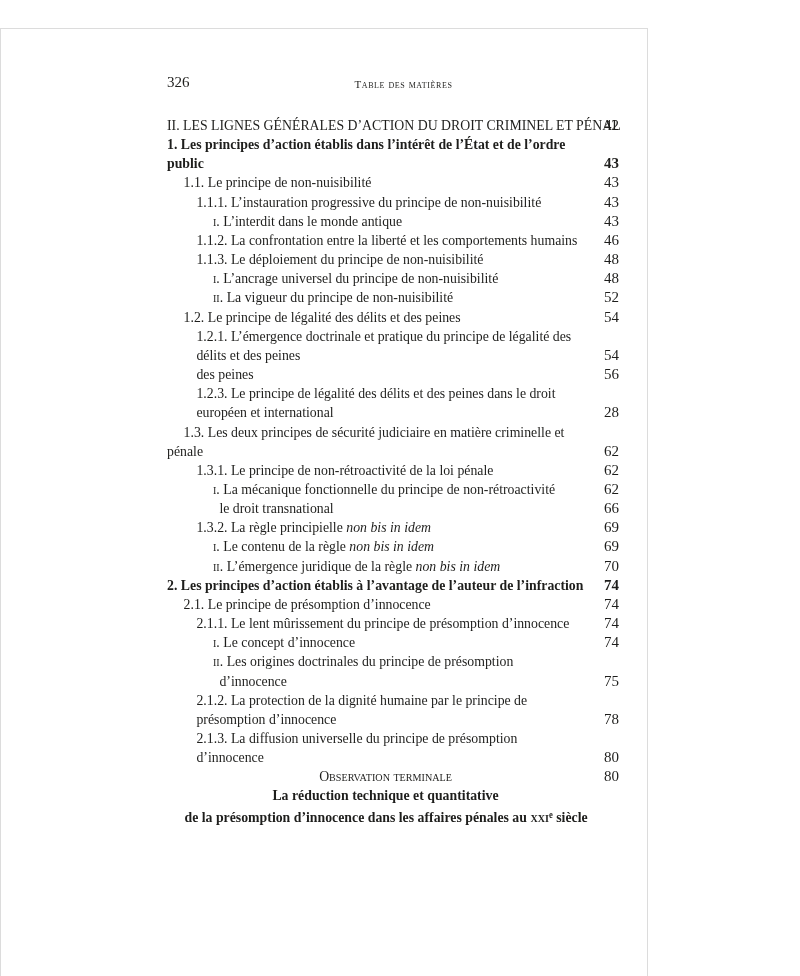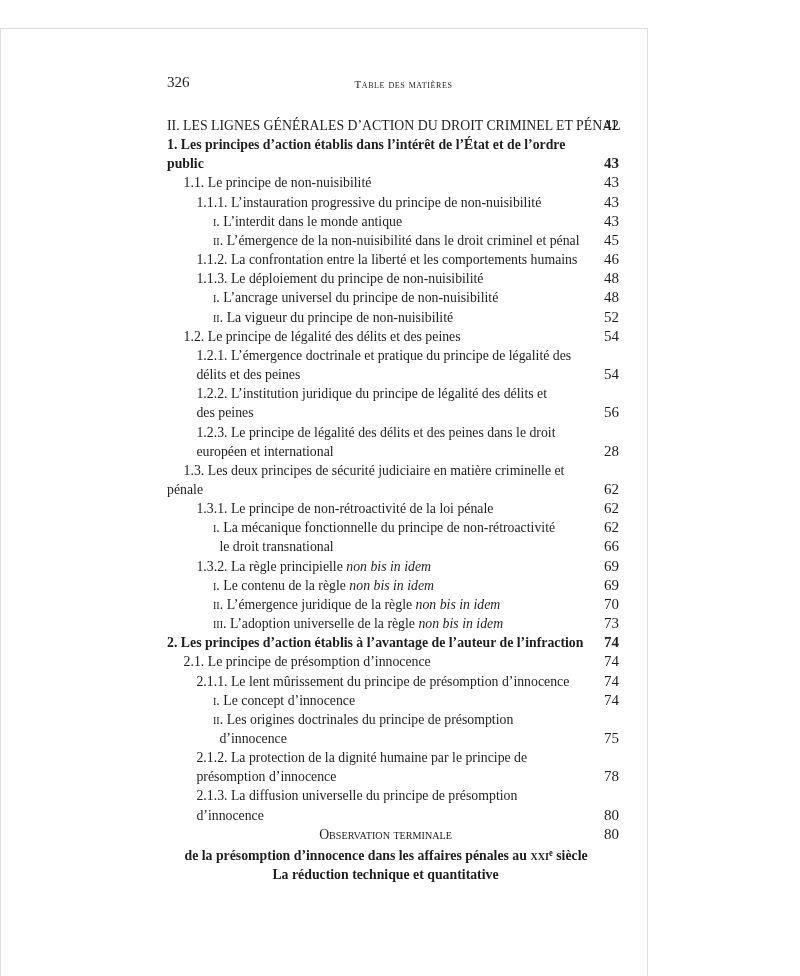--- a/index.html
+++ b/index.html
@@ -125,24 +125,20 @@
         <span class="toc-page">43</span>
       </div>
       <div class="toc-row ind2">
         <span class="toc-text"><span>1.1.1. L’instauration progressive du principe de non-nuisibilité</span></span>
         <span class="toc-page">43</span>
       </div>
       <div class="toc-row ind3">
         <span class="toc-text"><span class="sc">i. </span><span>L’interdit dans le monde antique</span></span>
         <span class="toc-page">43</span>
       </div>
-      <div class="toc-row ind3">
-        <span class="toc-text"><span class="sc">ii. </span><span>L’émergence de la non-nuisibilité dans le droit criminel et pénal</span></span>
-        <span class="toc-page">45</span>
-      </div>
       <div class="toc-row ind2">
         <span class="toc-text"><span>1.1.2. La confrontation entre la liberté et les comportements humains</span></span>
         <span class="toc-page">46</span>
       </div>
       <div class="toc-row ind2">
         <span class="toc-text"><span>1.1.3. Le déploiement du principe de non-nuisibilité</span></span>
         <span class="toc-page">48</span>
       </div>
       <div class="toc-row ind3">
         <span class="toc-text"><span class="sc">i. </span><span>L’ancrage universel du principe de non-nuisibilité</span></span>
@@ -156,24 +152,20 @@
         <span class="toc-text"><span>1.2. Le principe de légalité des délits et des peines</span></span>
         <span class="toc-page">54</span>
       </div>
       <div class="toc-row ind2">
         <span class="toc-text"><span>1.2.1. L’émergence doctrinale et pratique du principe de légalité des</span></span>
         <span class="toc-page"></span>
       </div>
       <div class="toc-row ind2">
         <span class="toc-text"><span>délits et des peines</span></span>
         <span class="toc-page">54</span>
-      </div>
-      <div class="toc-row ind2">
-        <span class="toc-text"><span>1.2.2. L’institution juridique du principe de légalité des délits et</span></span>
-        <span class="toc-page"></span>
       </div>
       <div class="toc-row ind2">
         <span class="toc-text"><span>des peines</span></span>
         <span class="toc-page">56</span>
       </div>
       <div class="toc-row ind2">
         <span class="toc-text"><span>1.2.3. Le principe de légalité des délits et des peines dans le droit</span></span>
         <span class="toc-page"></span>
       </div>
       <div class="toc-row ind2">
@@ -205,24 +197,20 @@
         <span class="toc-page">69</span>
       </div>
       <div class="toc-row ind3">
         <span class="toc-text"><span class="sc">i. </span><span>Le contenu de la règle </span><span class="it">non bis in idem</span></span>
         <span class="toc-page">69</span>
       </div>
       <div class="toc-row ind3">
         <span class="toc-text"><span class="sc">ii. </span><span>L’émergence juridique de la règle </span><span class="it">non bis in idem</span></span>
         <span class="toc-page">70</span>
       </div>
-      <div class="toc-row ind3">
-        <span class="toc-text"><span class="sc">iii. </span><span>L’adoption universelle de la règle </span><span class="it">non bis in idem</span></span>
-        <span class="toc-page">73</span>
-      </div>
       <div class="toc-row ind0 bold">
         <span class="toc-text"><span>2. Les principes d’action établis à l’avantage de l’auteur de l’infraction</span></span>
         <span class="toc-page">74</span>
       </div>
       <div class="toc-row ind1">
         <span class="toc-text"><span>2.1. Le principe de présomption d’innocence</span></span>
         <span class="toc-page">74</span>
       </div>
       <div class="toc-row ind2">
         <span class="toc-text"><span>2.1.1. Le lent mûrissement du principe de présomption d’innocence</span></span>
@@ -254,25 +242,25 @@
       </div>
       <div class="toc-row ind2">
         <span class="toc-text"><span>d’innocence</span></span>
         <span class="toc-page">80</span>
       </div>
       <div class="toc-row center">
         <span class="toc-text"><span class="sc">Observation terminale</span></span>
         <span class="toc-page">80</span>
       </div>
       <div class="toc-row center bold">
+        <span class="toc-text"><span>La réduction technique et quantitative</span></span>
+        <span class="toc-page"></span>
+      </div>
+      <div class="toc-row center bold">
         <span class="toc-text"><span>de la présomption d’innocence dans les affaires pénales au </span><span class="sc">xxi</span><span class="sup">e</span><span> siècle</span></span>
-        <span class="toc-page"></span>
-      </div>
-      <div class="toc-row center bold">
-        <span class="toc-text"><span>La réduction technique et quantitative</span></span>
         <span class="toc-page"></span>
       </div>
     </div>
 
   <div class="logo">
     <div class="wordmark">
       <span class="lt-solid lt-m">m</span><span class="lt-outline">d</span><span class="lt-solid lt-last">d</span>
     </div>
     <div class="logo-bar" style="background: rgb(22, 22, 22);"></div>
     <div class="logo-tagline">la mémoire du droit</div>

